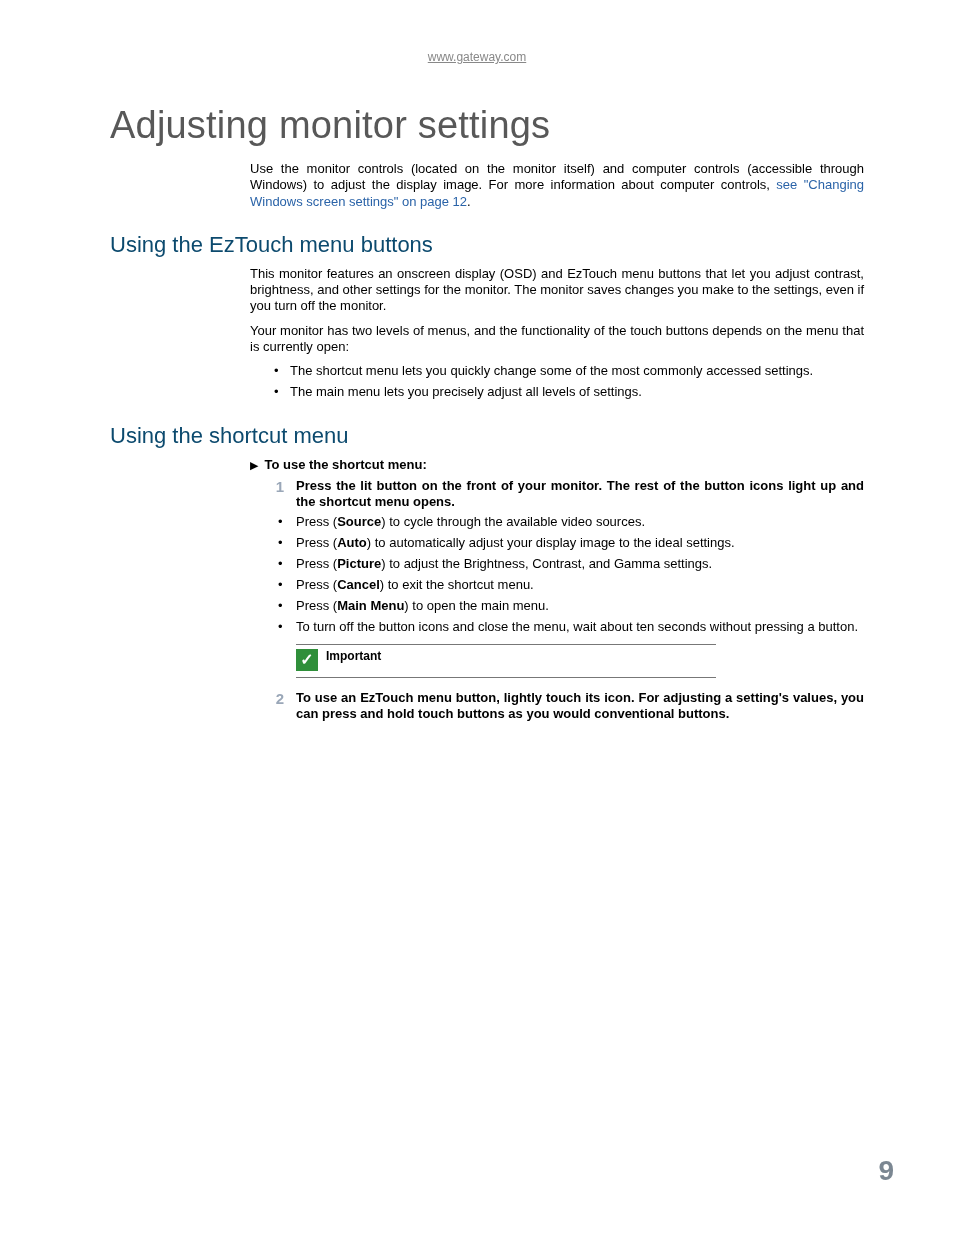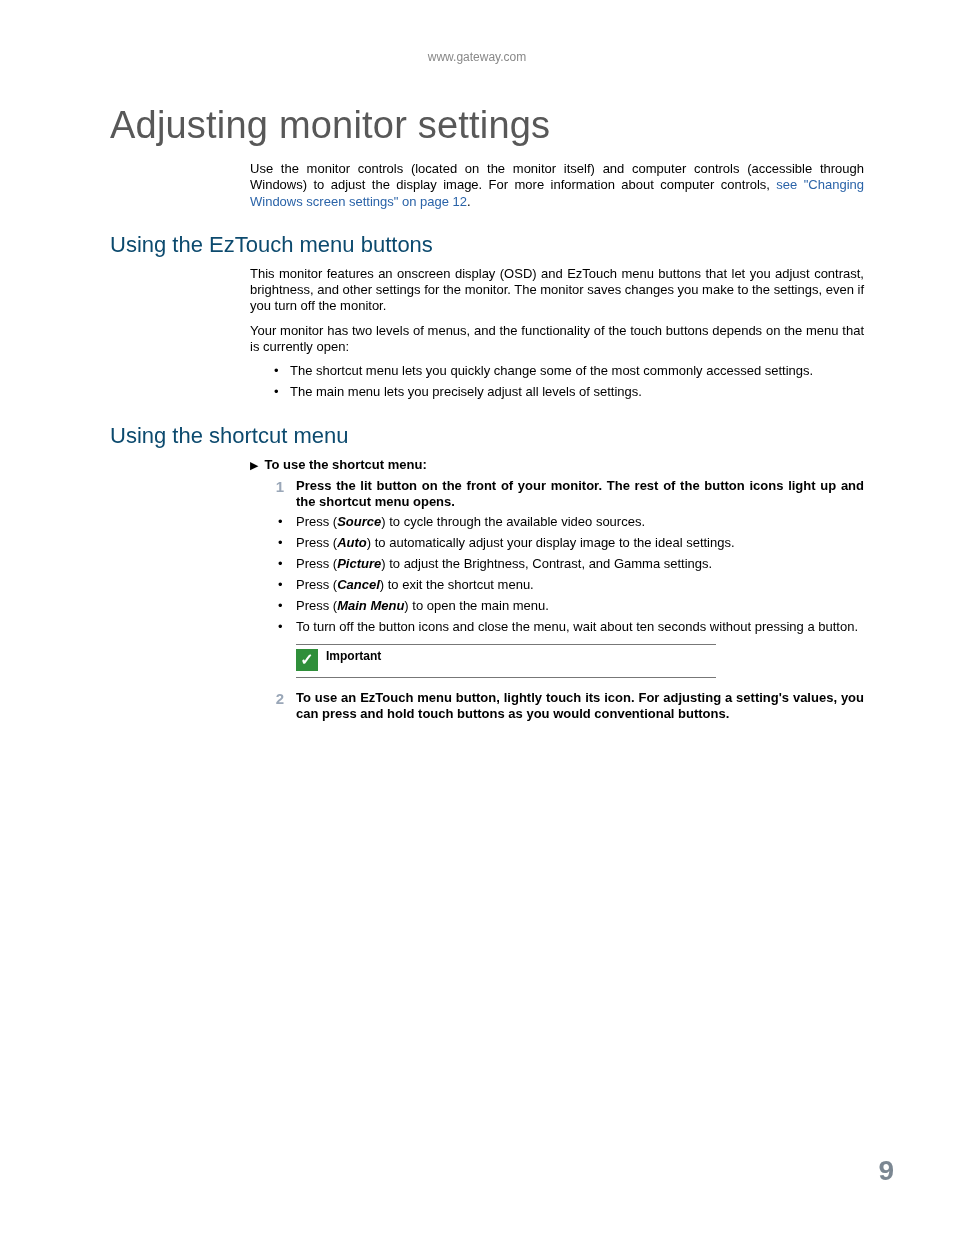--- a/index.html
+++ b/index.html
@@ -16,20 +16,21 @@
     width: 954px;
     height: 1235px;
     box-sizing: border-box;
     padding: 50px 60px 40px 60px;
   }
   .header-url {
     text-align: center;
     font-size: 12px;
     color: #888;
     margin-bottom: 40px;
+    text-decoration: underline;
   }
   h1.title {
     font-family: "Trebuchet MS", "Lucida Sans", Arial, sans-serif;
     font-weight: 400;
     font-size: 38px;
     color: #585858;
     margin: 0 0 14px 50px;
     letter-spacing: 0.2px;
   }
   .intro {
@@ -169,21 +170,21 @@
   }
   .page-number {
     position: absolute;
     bottom: 48px;
     right: 60px;
     font-family: "Trebuchet MS", Arial, sans-serif;
     font-weight: bold;
     font-size: 28px;
     color: #7b8792;
   }
-  b { font-weight: bold; font-style: italic; }
+  b { font-weight: bold; }
 </style>
 </head>
 <body>
 
 <div class="page">
 
   <div class="header-url">www.gateway.com</div>
 
   <h1 class="title">Adjusting monitor settings</h1>
 

